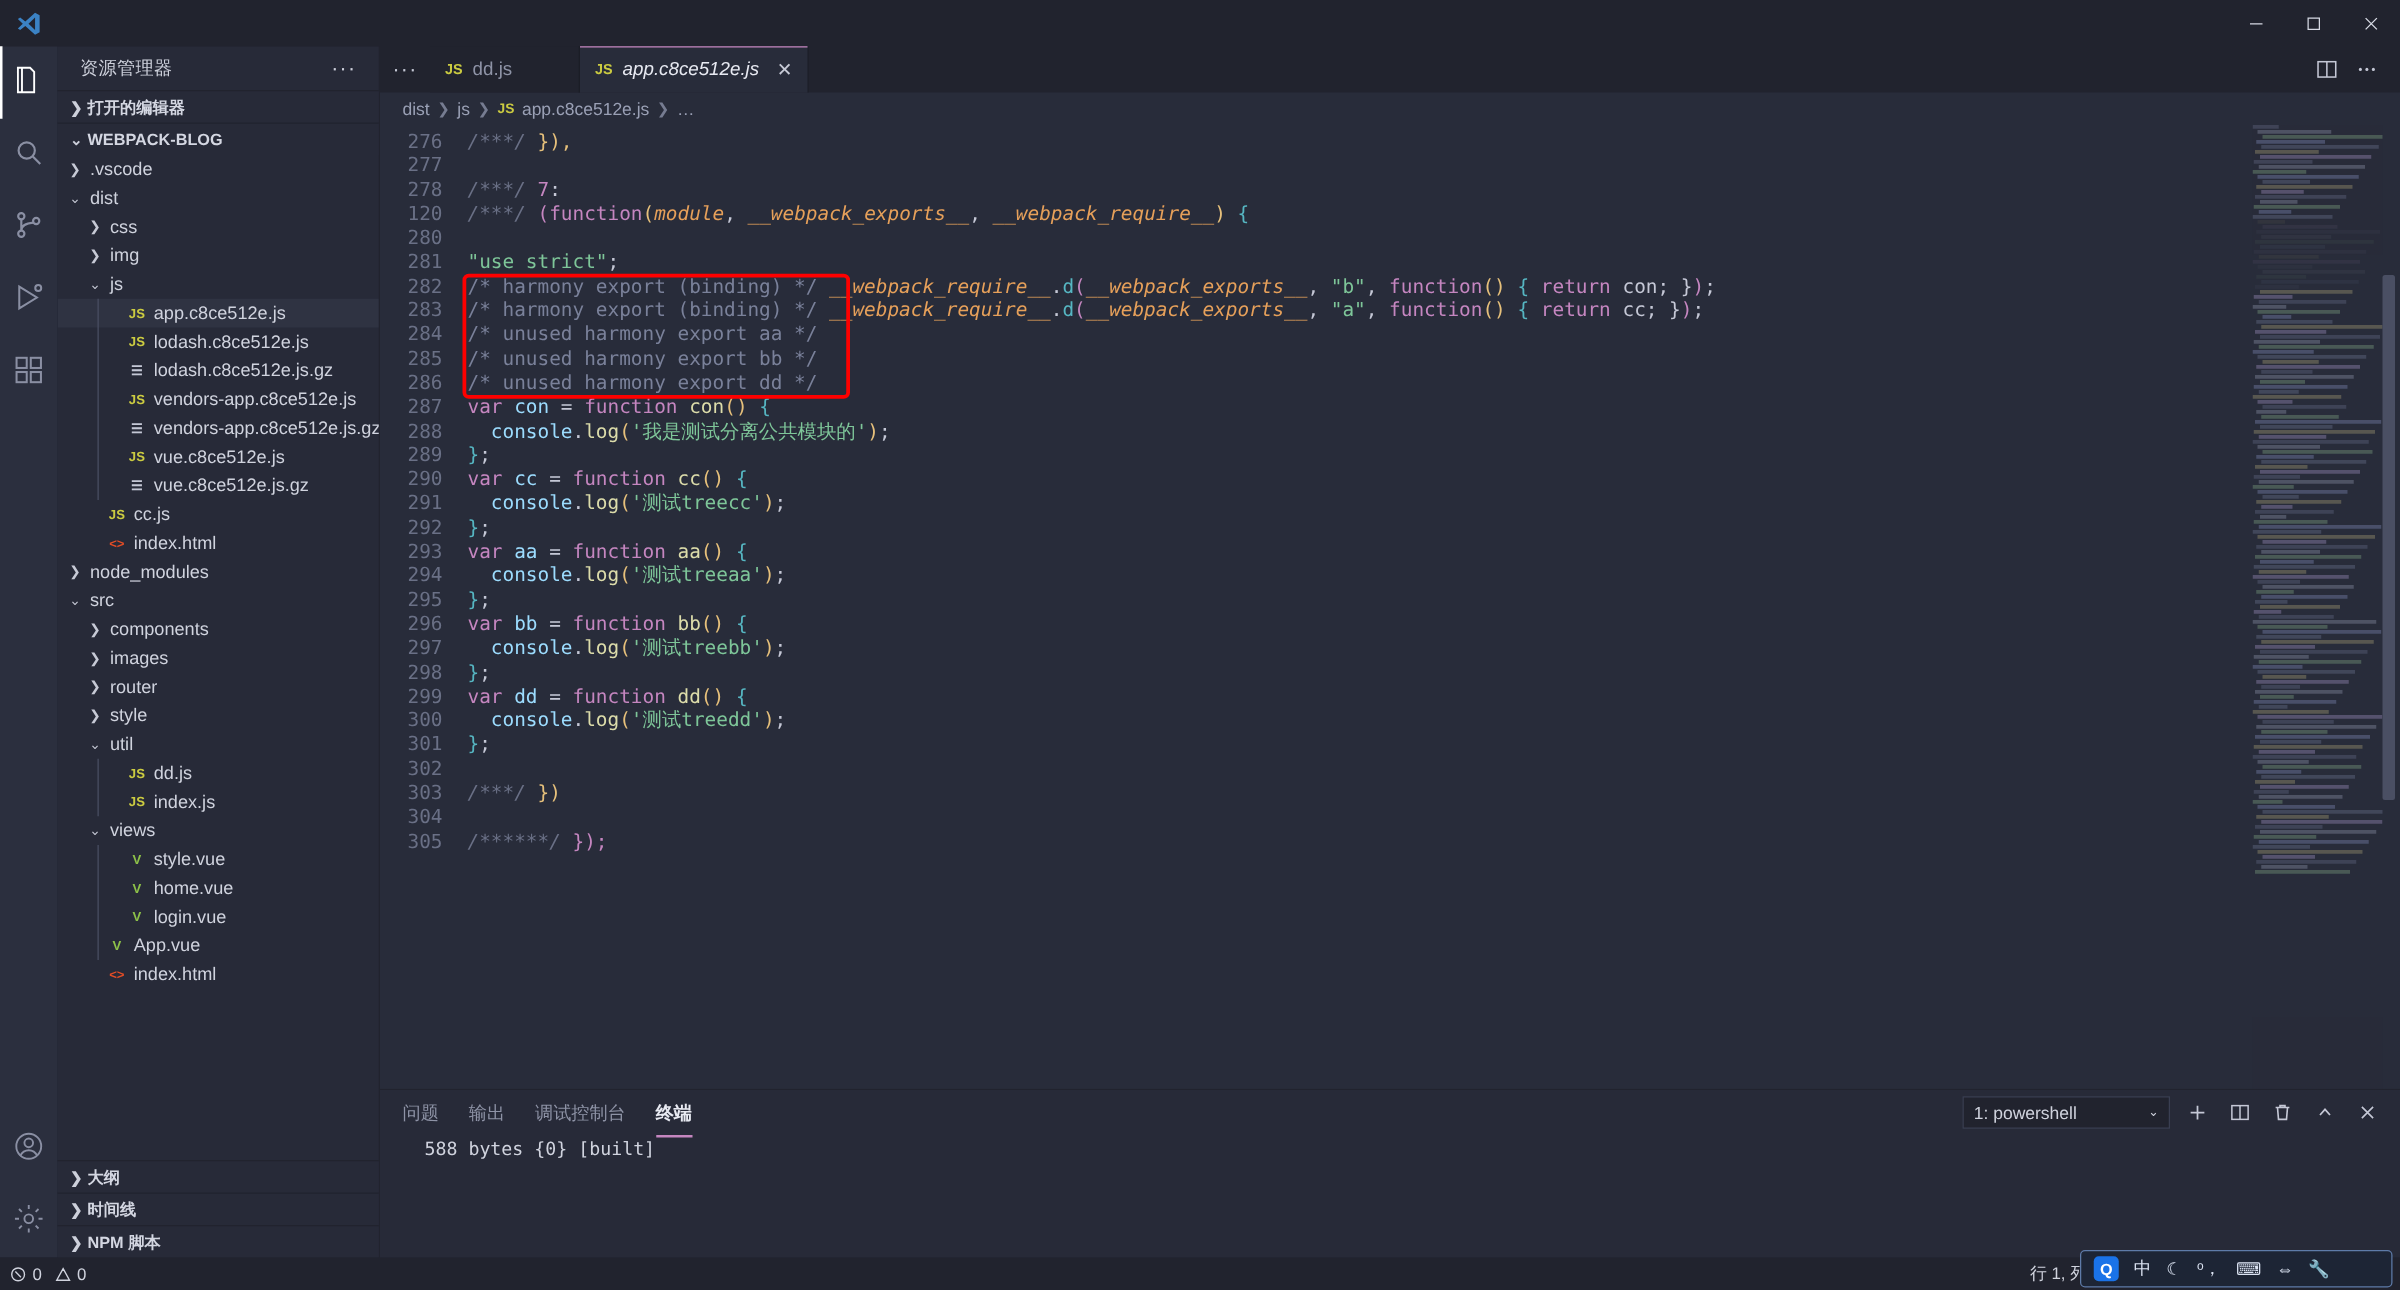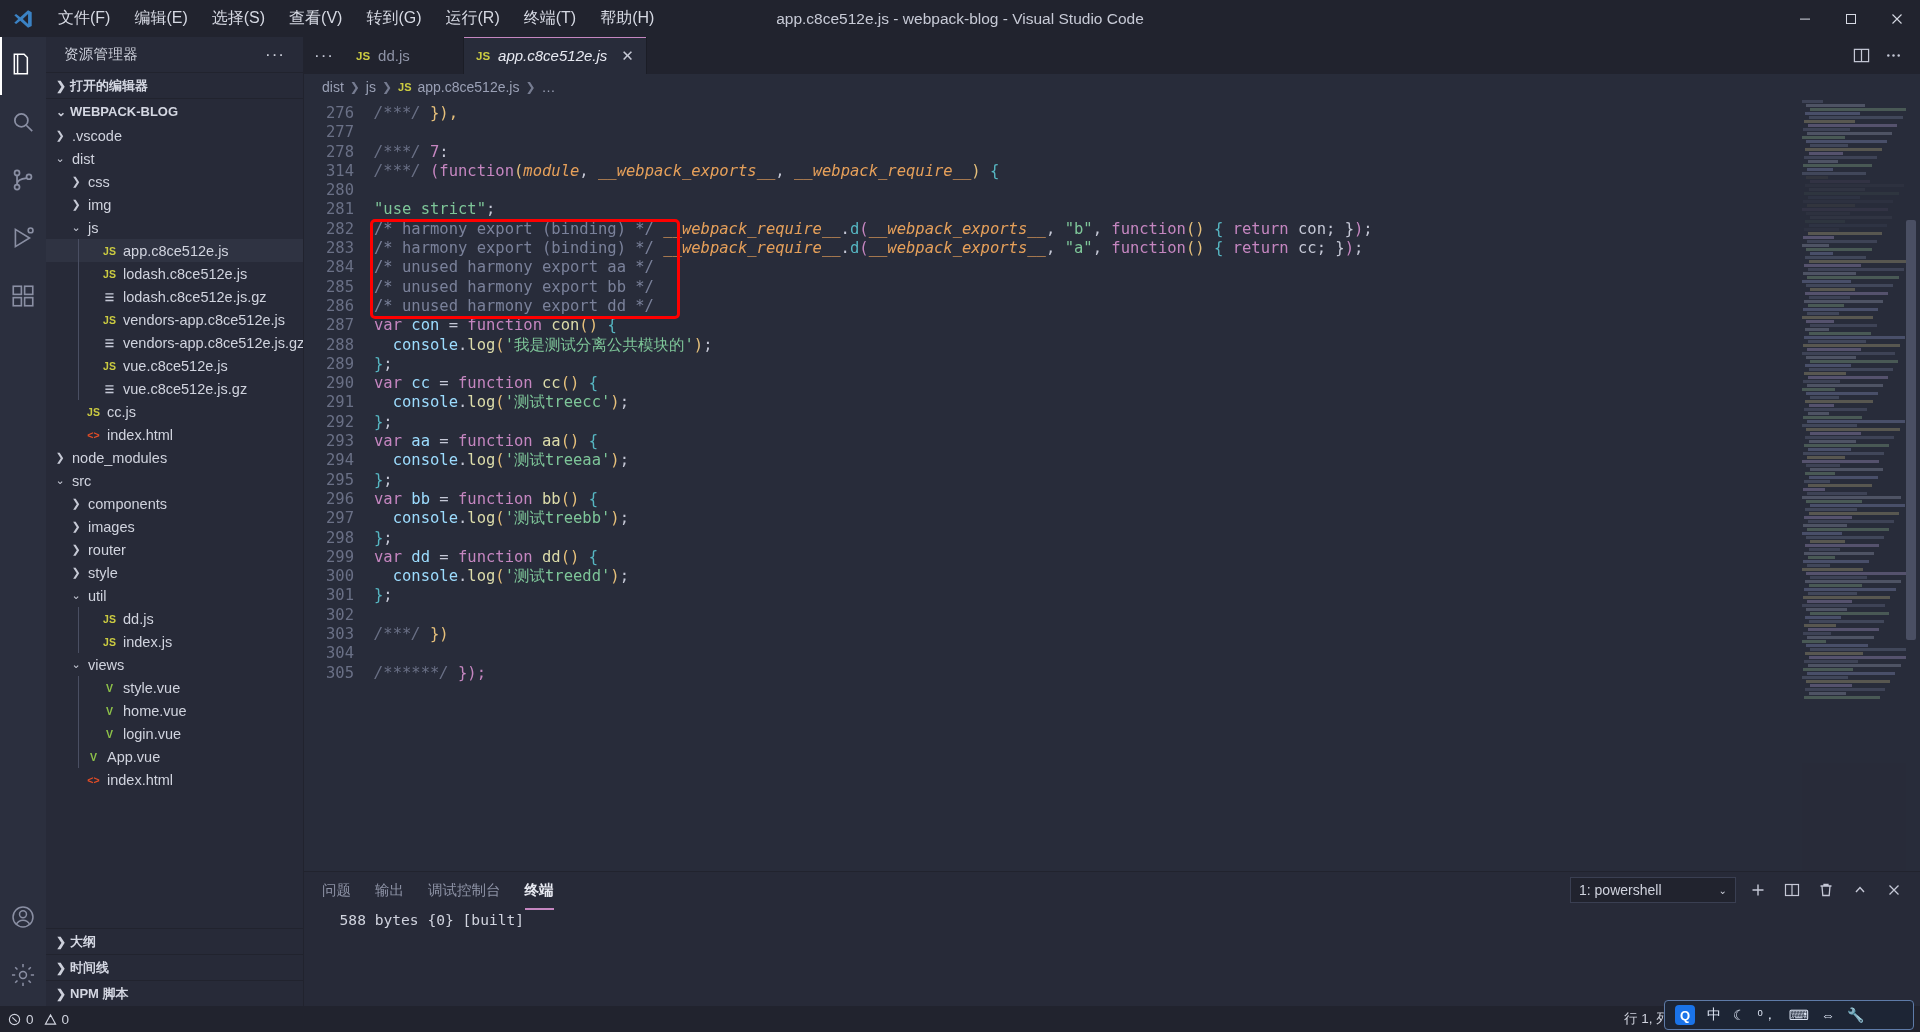--- a/index.html
+++ b/index.html
@@ -211,31 +211,20 @@
 
 <div class="app">
 
   <div class="titlebar">
     <div class="vscode-logo">
       <svg viewBox="0 0 24 24">
           <path d="M17.5 2.5 L21.5 4.5 L21.5 19.5 L17.5 21.5 L9 14 L4.5 17.5 L2.5 16.2 L6.8 12 L2.5 7.8 L4.5 6.5 L9 10 Z" fill="#3b82c4"></path>
           <path d="M17.5 6.6 L11.8 12 L17.5 17.4 Z" fill="#21232e"></path>
         </svg>
     </div>
-    <div class="menubar">
-      <div class="menu-item">文件(F)</div>
-      <div class="menu-item">编辑(E)</div>
-      <div class="menu-item">选择(S)</div>
-      <div class="menu-item">查看(V)</div>
-      <div class="menu-item">转到(G)</div>
-      <div class="menu-item">运行(R)</div>
-      <div class="menu-item">终端(T)</div>
-      <div class="menu-item">帮助(H)</div>
-    </div>
-    <div class="win-title">app.c8ce512e.js - webpack-blog - Visual Studio Code</div>
     <div class="win-controls">
       <div class="win-btn">
         <svg viewBox="0 0 12 12">
             <rect x="1" y="5.6" width="10" height="1" fill="currentColor"></rect>
           </svg>
       </div>
       <div class="win-btn">
         <svg viewBox="0 0 12 12">
             <rect x="1.5" y="1.5" width="9" height="9" fill="none" stroke="currentColor" stroke-width="1"></rect>
           </svg>
@@ -580,21 +569,21 @@
           <span>app.c8ce512e.js</span>
           <span class="sep">❯</span>
           <span>…</span>
         </div>
 
       <div class="code-area">
         <div class="gutter" id="gutter">
             <div>276</div>
             <div>277</div>
             <div>278</div>
-            <div>314</div>
+            <div>120</div>
             <div>280</div>
             <div>281</div>
             <div>282</div>
             <div>283</div>
             <div>284</div>
             <div>285</div>
             <div>286</div>
             <div>287</div>
             <div>288</div>
             <div>289</div>

